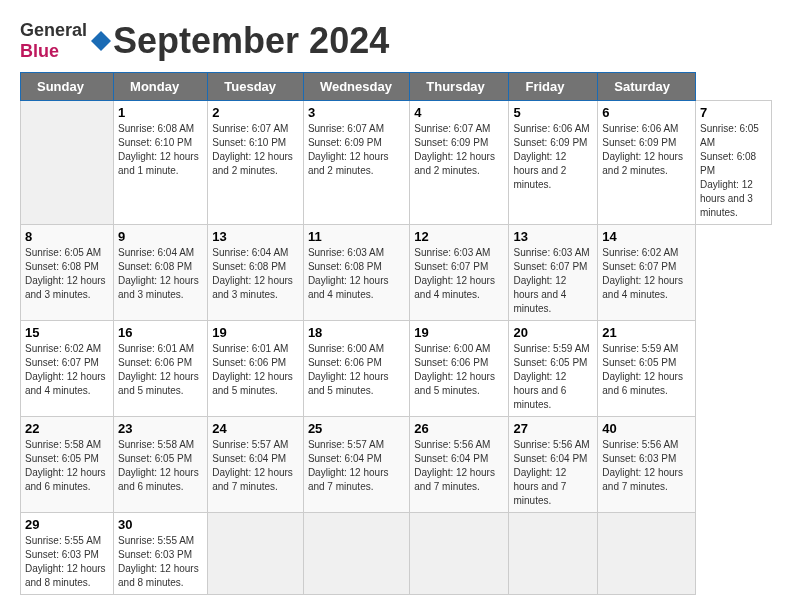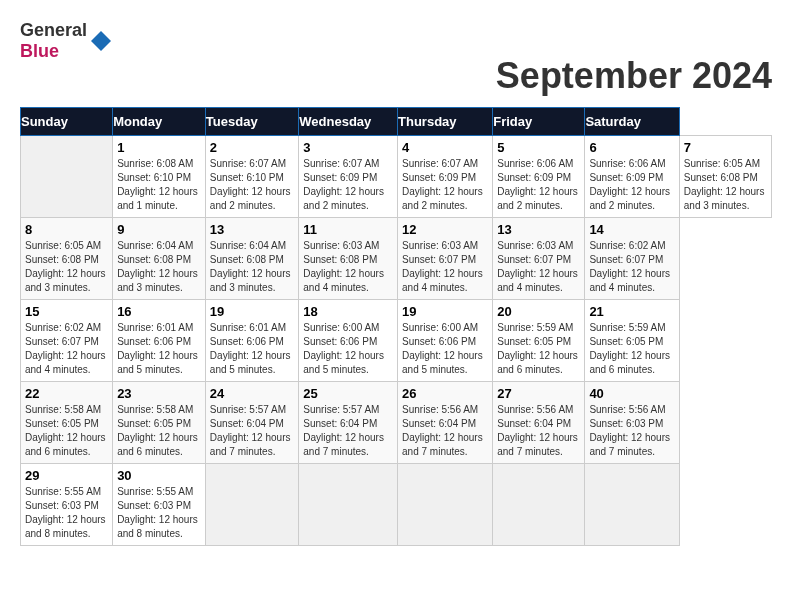--- a/index.html
+++ b/index.html
@@ -5,21 +5,21 @@
     * { box-sizing: border-box; margin: 0; padding: 0; }
     body {
       font-family: Arial, sans-serif;
       background: #fff;
       width: 792px;
       min-height: 612px;
       padding: 20px;
     }
     .header-area {
       display: flex;
-      justify-content: space-between;
+      justify-content: flex-start;
       align-items: flex-start;
       margin-bottom: 10px;
     }
     .logo {
       display: flex;
       align-items: center;
       font-size: 18px;
       font-weight: bold;
       color: #333;
     }
@@ -30,35 +30,34 @@
       height: 24px;
       margin-left: 2px;
     }
     .title-area {
       text-align: right;
     }
     .month-title {
       font-size: 36px;
       font-weight: bold;
       color: #333;
-      margin-top: 35px;
     }
     .location-title {
       font-size: 16px;
       color: #555;
     }
     .calendar {
       width: 100%;
       border-collapse: collapse;
       font-size: 11px;
     }
     .calendar th {
-      background-color: #0f172a;
+      background-color: #737373;
       color: #fff;
-      padding: 6px 0;
+      padding: 6px 16px;
       text-align: left;
       font-size: 13px;
       border: 1px solid #1a6bb5;
     }
     .calendar td {
       border: 1px solid #ccc;
       vertical-align: top;
       padding: 4px;
       width: 108px;
       height: 80px;

